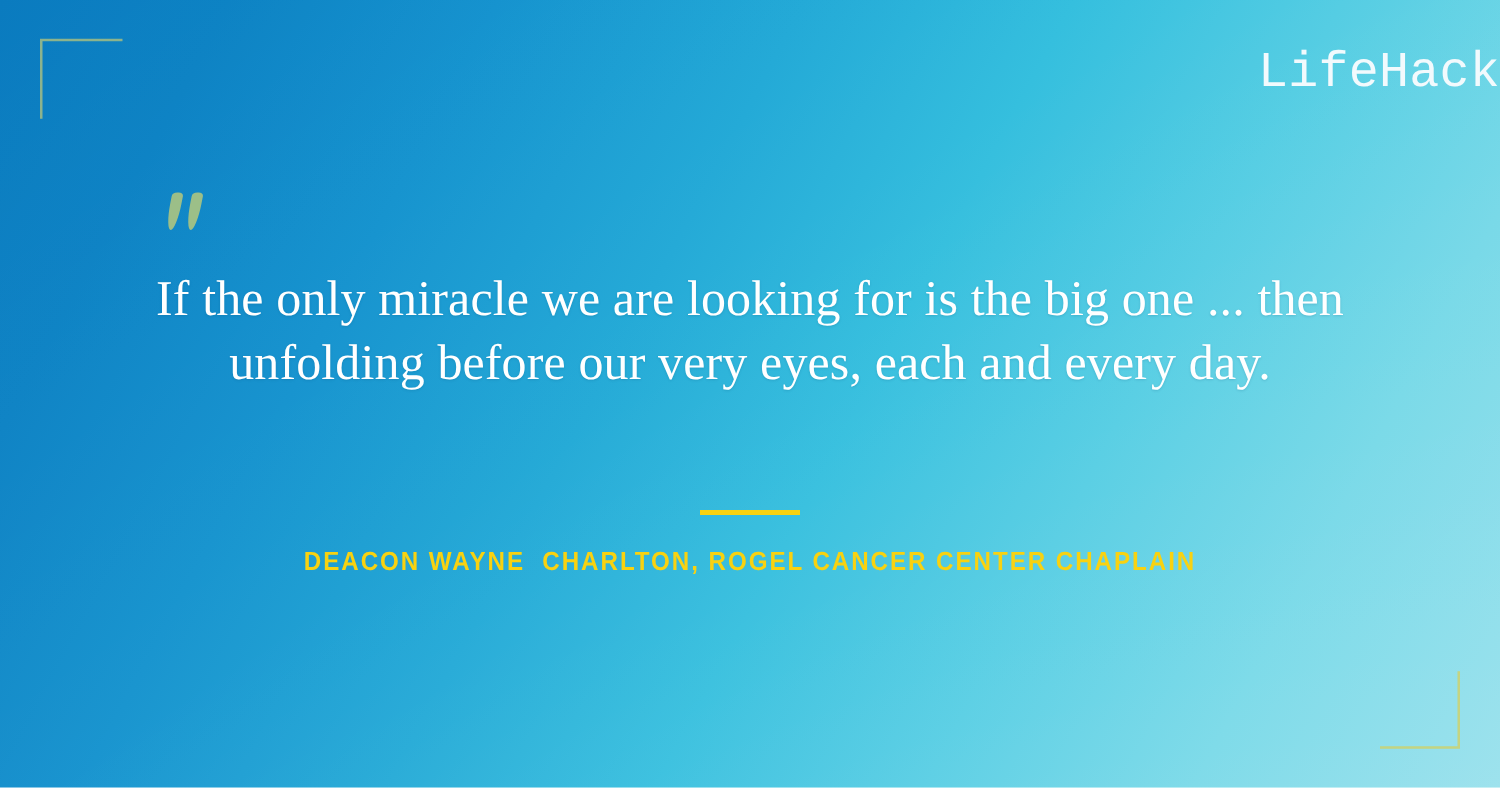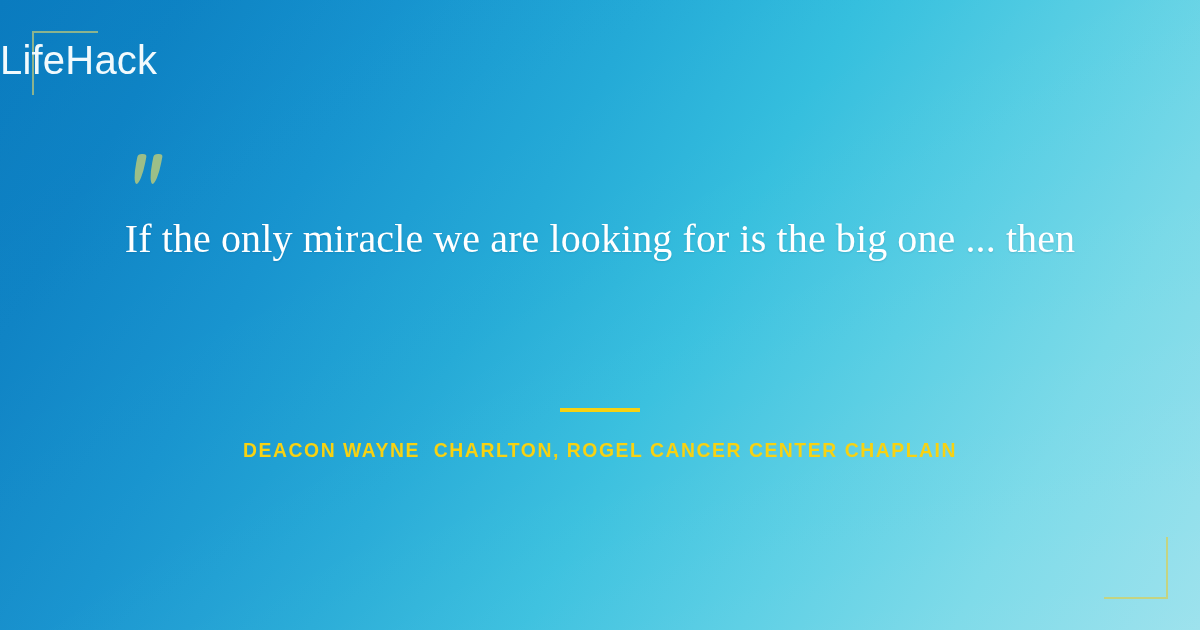--- a/index.html
+++ b/index.html
@@ -64,22 +64,22 @@
     border-bottom: 2px solid rgba(200, 210, 120, 0.92);
     border-right: 2px solid rgba(200, 210, 120, 0.92);
   }
 
   
   .logo {
     position: absolute;
     top: 38px;
     left: 0;
     width: 1200px;
-    text-align: left;
-    font-family: Liberation Sans, sans-serif;
+    text-align: right;
+    font-family: Liberation Mono, monospace;
     font-size: 40px;
     line-height: 1.1;
     letter-spacing: 0.2px;
     color: #F2FAFD;
     font-weight: 400;
   }
 
   
   .quote-mark {
     position: absolute;
@@ -155,19 +155,20 @@
 
   <div class="logo">LifeHack</div>
 
   <div class="quote-mark">
     <span class="q1"></span>
     <span class="q2"></span>
   </div>
 
   <div class="quote-body">
     <span class="quote-line">If the only miracle we are looking for is the big one ... then</span>
+    <span class="quote-line">unfolding before our very eyes, each and every day.</span>
   </div>
 
   <div class="divider"></div>
 
   <div class="attribution">DEACON WAYNE  CHARLTON, ROGEL CANCER CENTER CHAPLAIN</div>
 
 </div>
 
 </body></html>

